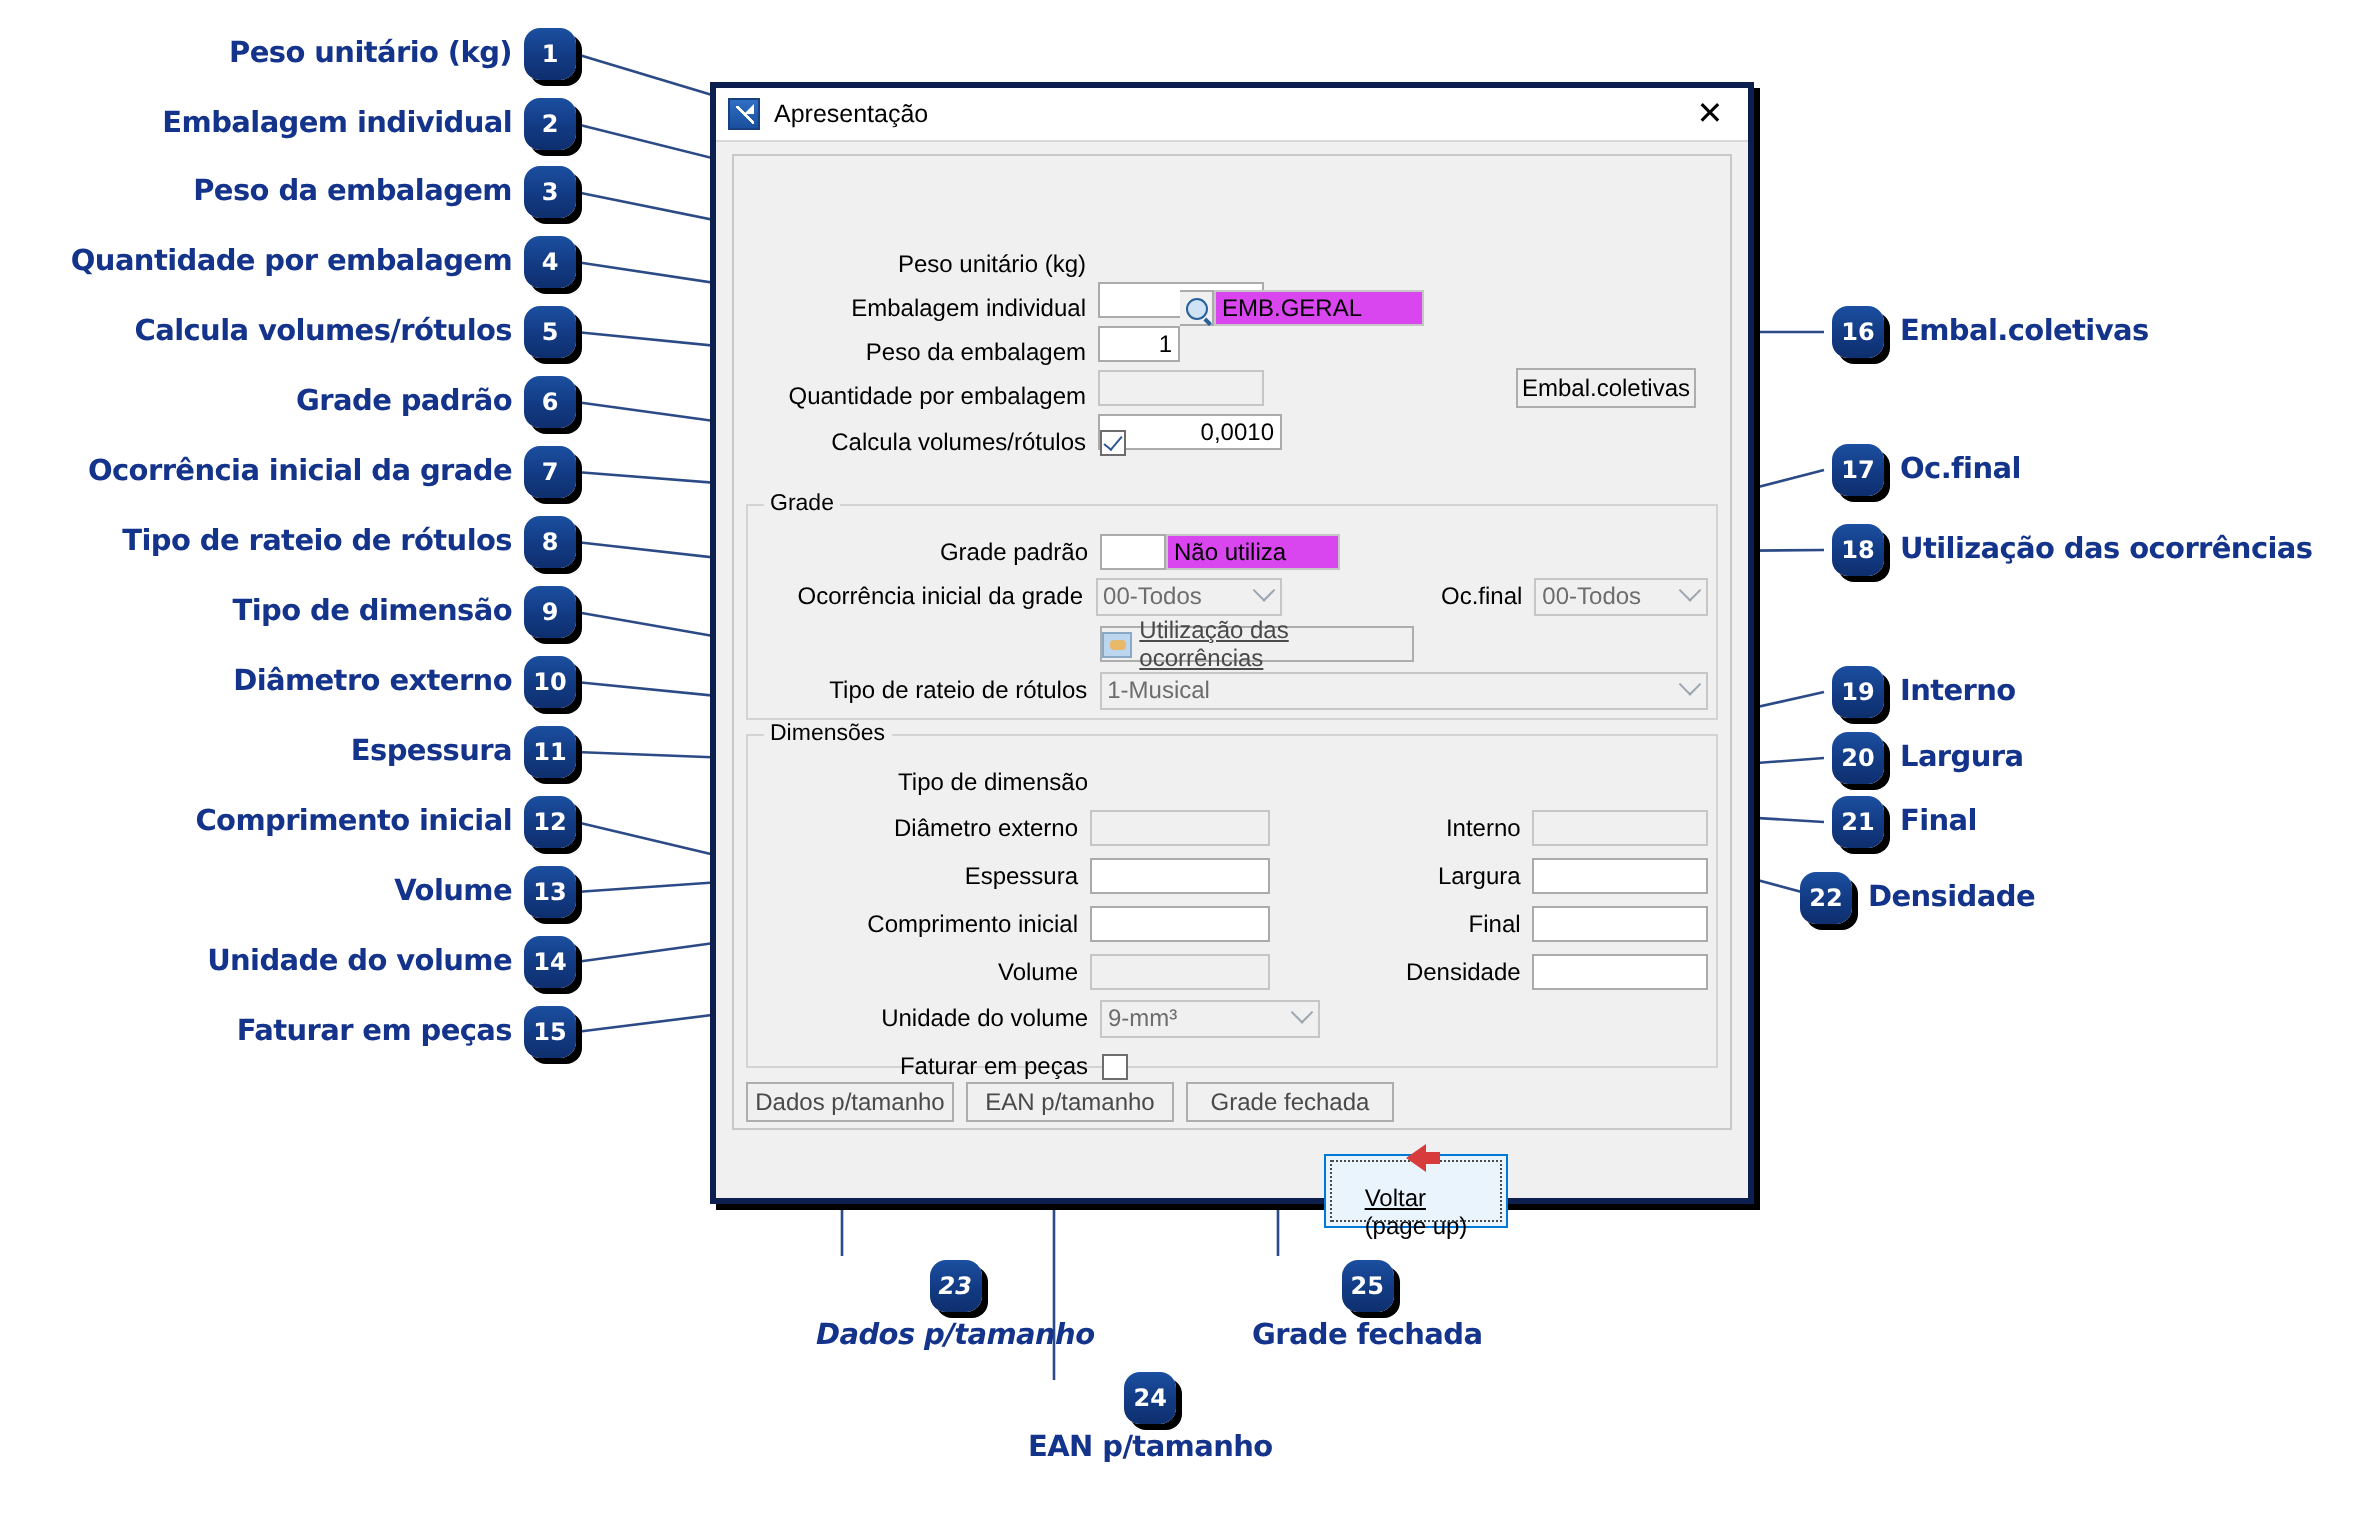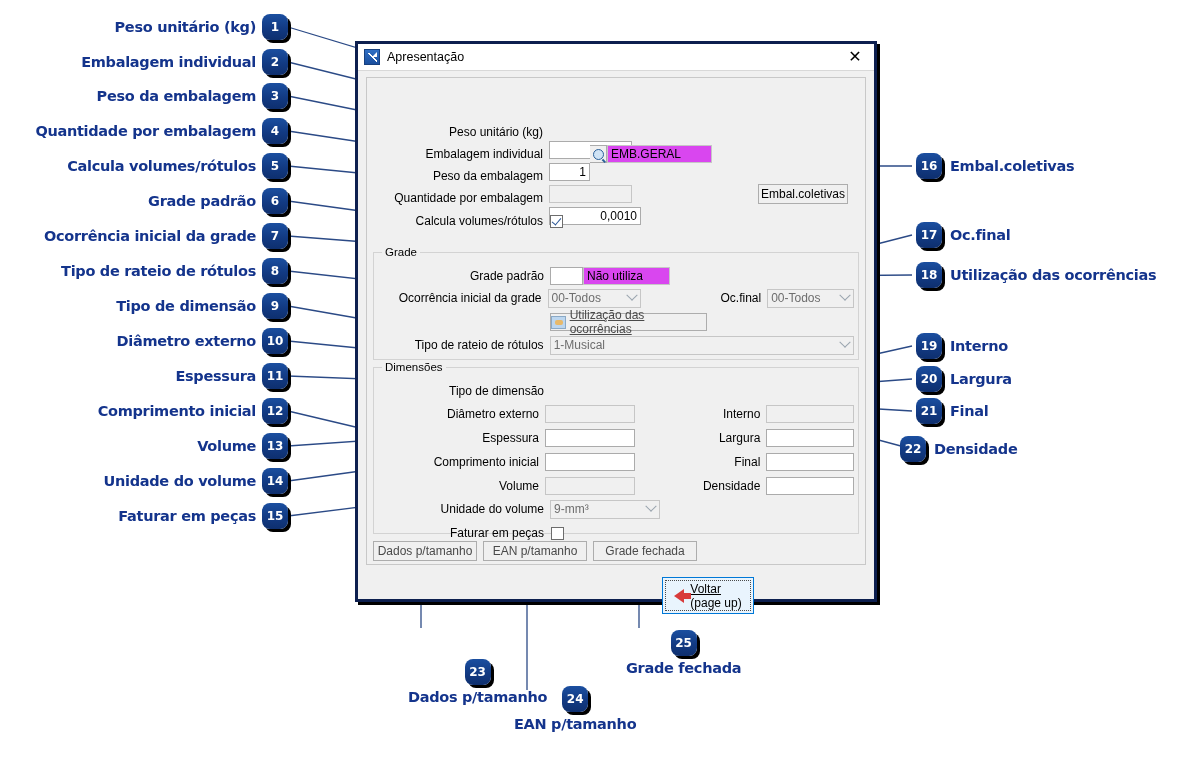--- a/index.html
+++ b/index.html
@@ -133,21 +133,21 @@
   .btn{
     box-sizing:border-box;border:1px solid #adadad;background:#f0f0f0;
     font-size:12px;color:#4a4a4a;display:flex;align-items:center;justify-content:center;
     height:19px;
   }
   .btn.en{color:#000;}
 
   .navbtn{
     position:absolute;box-sizing:border-box;height:37px;
     display:flex;align-items:center;justify-content:center;gap:6px;
-    font-size:12px;color:#000;padding:0 8px;
+    font-size:12px;color:#000;padding:0 8px;flex-direction:column;
   }
   .navbtn .txt{line-height:14px;}
   .navbtn.focus{border:1px solid #0078d7;background:#e9f4fd;}
   .navbtn.focus .inner{
     position:absolute;left:2px;top:2px;right:2px;bottom:2px;
     border:1px dotted #4a4a4a;pointer-events:none;
   }
   .navbtn.plain{border:1px solid #adadad;background:#f0f0f0;}
 
   .arrow-l{width:0;height:0;border-top:7px solid transparent;border-bottom:7px solid transparent;border-right:10px solid #d83b3b;position:relative;}
@@ -280,21 +280,21 @@
 </div>
 <div class="callout right" style="left:916px;top:398px;">
   <span class="badge">21</span>
   <span class="cap">Final</span>
 </div>
 <div class="callout right" style="left:900px;top:436px;">
   <span class="badge">22</span>
   <span class="cap">Densidade</span>
 </div>
 
-<div class="callout below" style="left:408px;top:659px;">
+<div class="callout below" style="left:408px;top:630px;font-style:italic;">
   <span class="badge">23</span>
   <span class="cap">Dados p/tamanho</span>
 </div>
 <div class="callout below" style="left:514px;top:686px;">
   <span class="badge">24</span>
   <span class="cap">EAN p/tamanho</span>
 </div>
 <div class="callout below" style="left:626px;top:630px;">
   <span class="badge">25</span>
   <span class="cap">Grade fechada</span>

